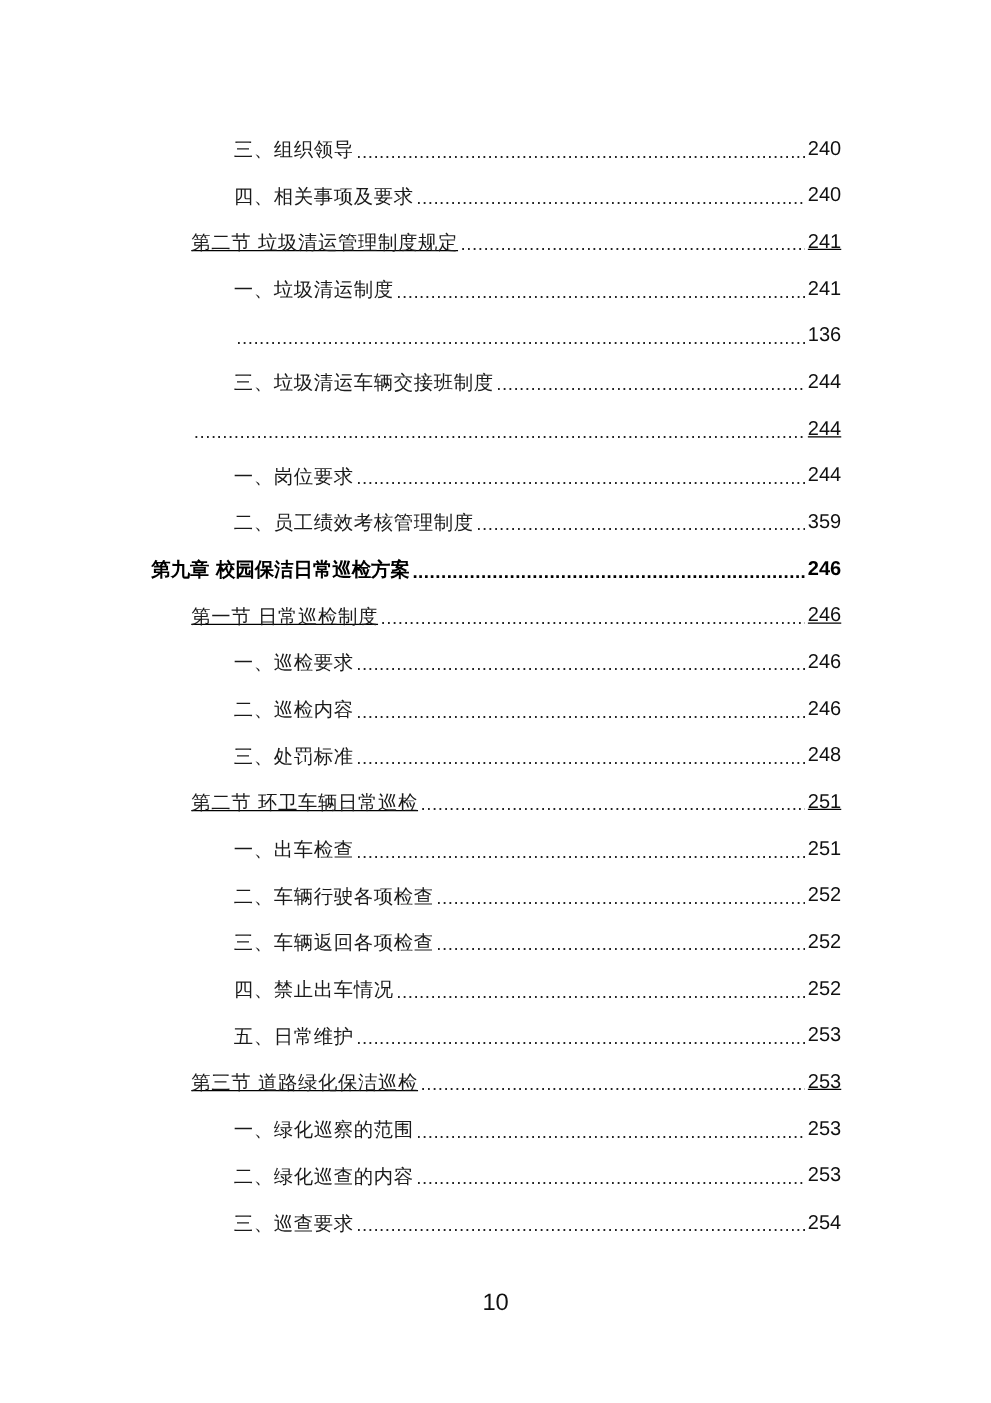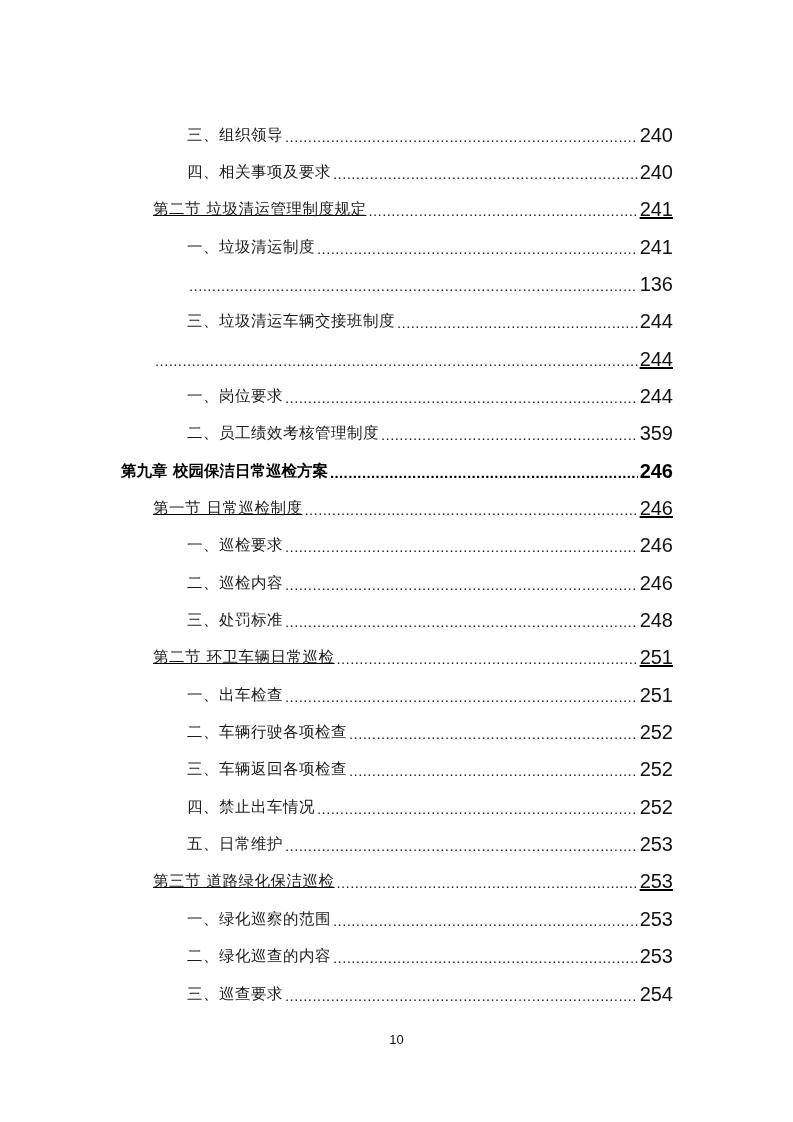--- a/index.html
+++ b/index.html
@@ -1,34 +1,34 @@
 <!DOCTYPE html>
 <html><head>
 <meta charset="utf-8">
 <style>
   html, body { margin: 0; padding: 0; background: #ffffff; }
   body { width: 793px; height: 1122px; position: relative; overflow: hidden;
          font-family: "DejaVu Sans", "Liberation Sans", sans-serif; color: #000; }
   .toc { position: absolute; left: 0; top: 0; width: 793px; }
   .toc-row { position: absolute; right: 120px; height: 24px; display: flex; align-items: center;
-             font-size: 15.5px; line-height: 24px; white-space: nowrap; margin-top: 15px; }
+             font-size: 15.5px; line-height: 24px; white-space: nowrap; }
   .toc-row.l1 { left: 121px; font-weight: bold; }
   .toc-row.l2 { left: 153px; text-decoration: underline; }
   .toc-row.l3 { left: 187px; }
   .toc-title { flex: 0 0 auto; color: #1a1a1a; letter-spacing: 0.5px; }
   .toc-row.l1 .toc-title { color: #000; letter-spacing: 0; }
   .toc-dots { flex: 1 1 auto; overflow: hidden; margin: 0 2px; position: relative; height: 24px; }
   .toc-dots::after { content: "..........................................................................................................................................................................................";
                      position: absolute; left: 0; bottom: 0; font-family: "Liberation Sans", sans-serif;
                      font-size: 15px; letter-spacing: 0.4px; color: #222; white-space: nowrap; line-height: 20px; }
   .toc-row.l1 .toc-dots::after { font-weight: bold; color: #000; }
-  .toc-page { flex: 0 0 auto; font-family: "Liberation Sans", sans-serif; font-size: 20px; color: #111; }
+  .toc-page { flex: 0 0 auto; font-family: "Liberation Sans", sans-serif; font-size: 16px; color: #111; }
   .toc-row.l1 .toc-page { font-weight: bold; color: #000; }
   .page-number { position: absolute; left: 0; width: 793px; top: 1032px; text-align: center;
-                 font-family: "Liberation Sans", sans-serif; font-size: 13px; color: #111; }
+                 font-family: "Liberation Sans", sans-serif; font-size: 19px; color: #111; }
 </style>
 </head>
 <body>
 
 <div class="toc">
   <div class="toc-row l3" style="top:108px">
       <span class="toc-title">三、组织领导</span>
       <span class="toc-dots"></span>
       <span class="toc-page">240</span>
     </div>

